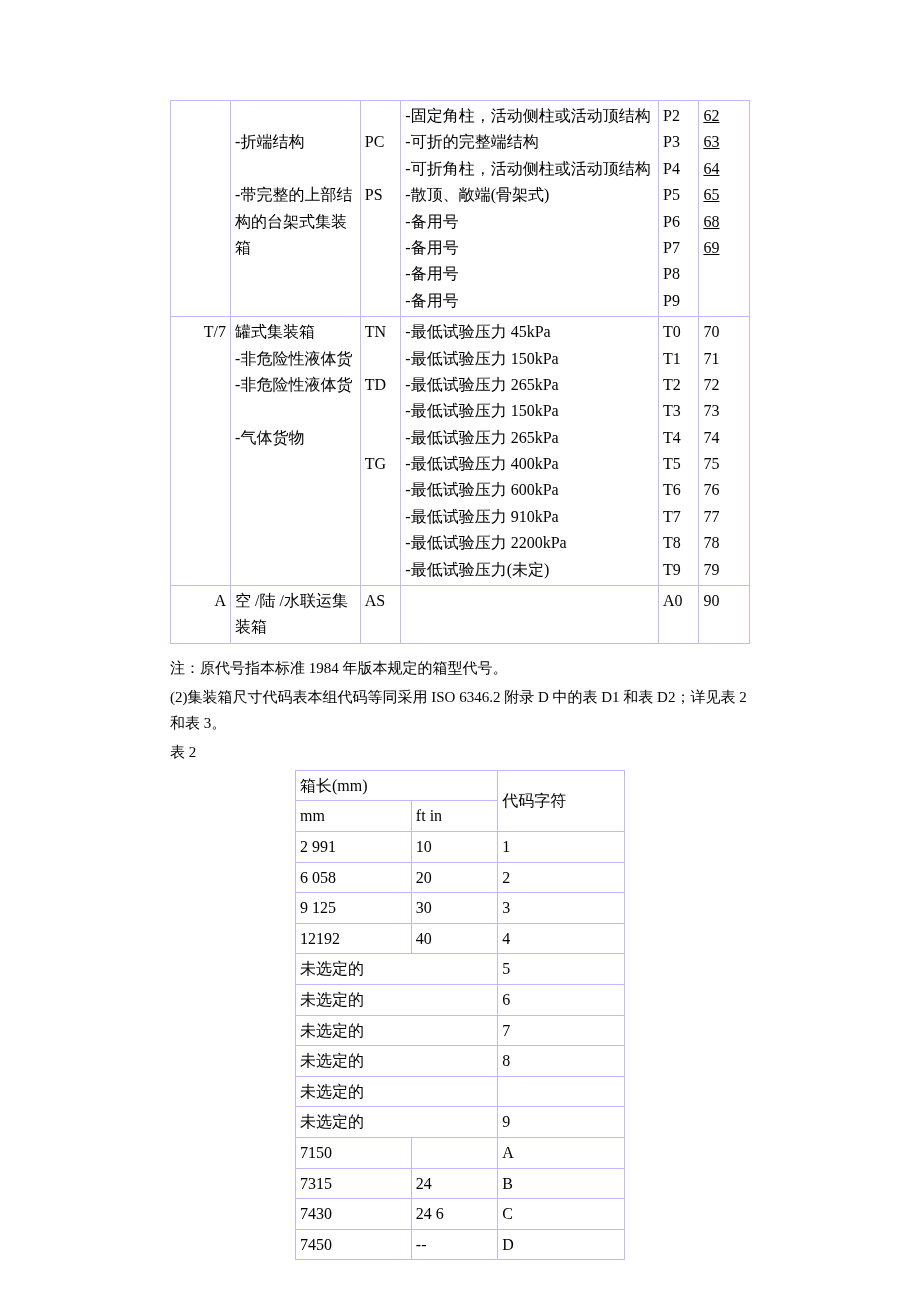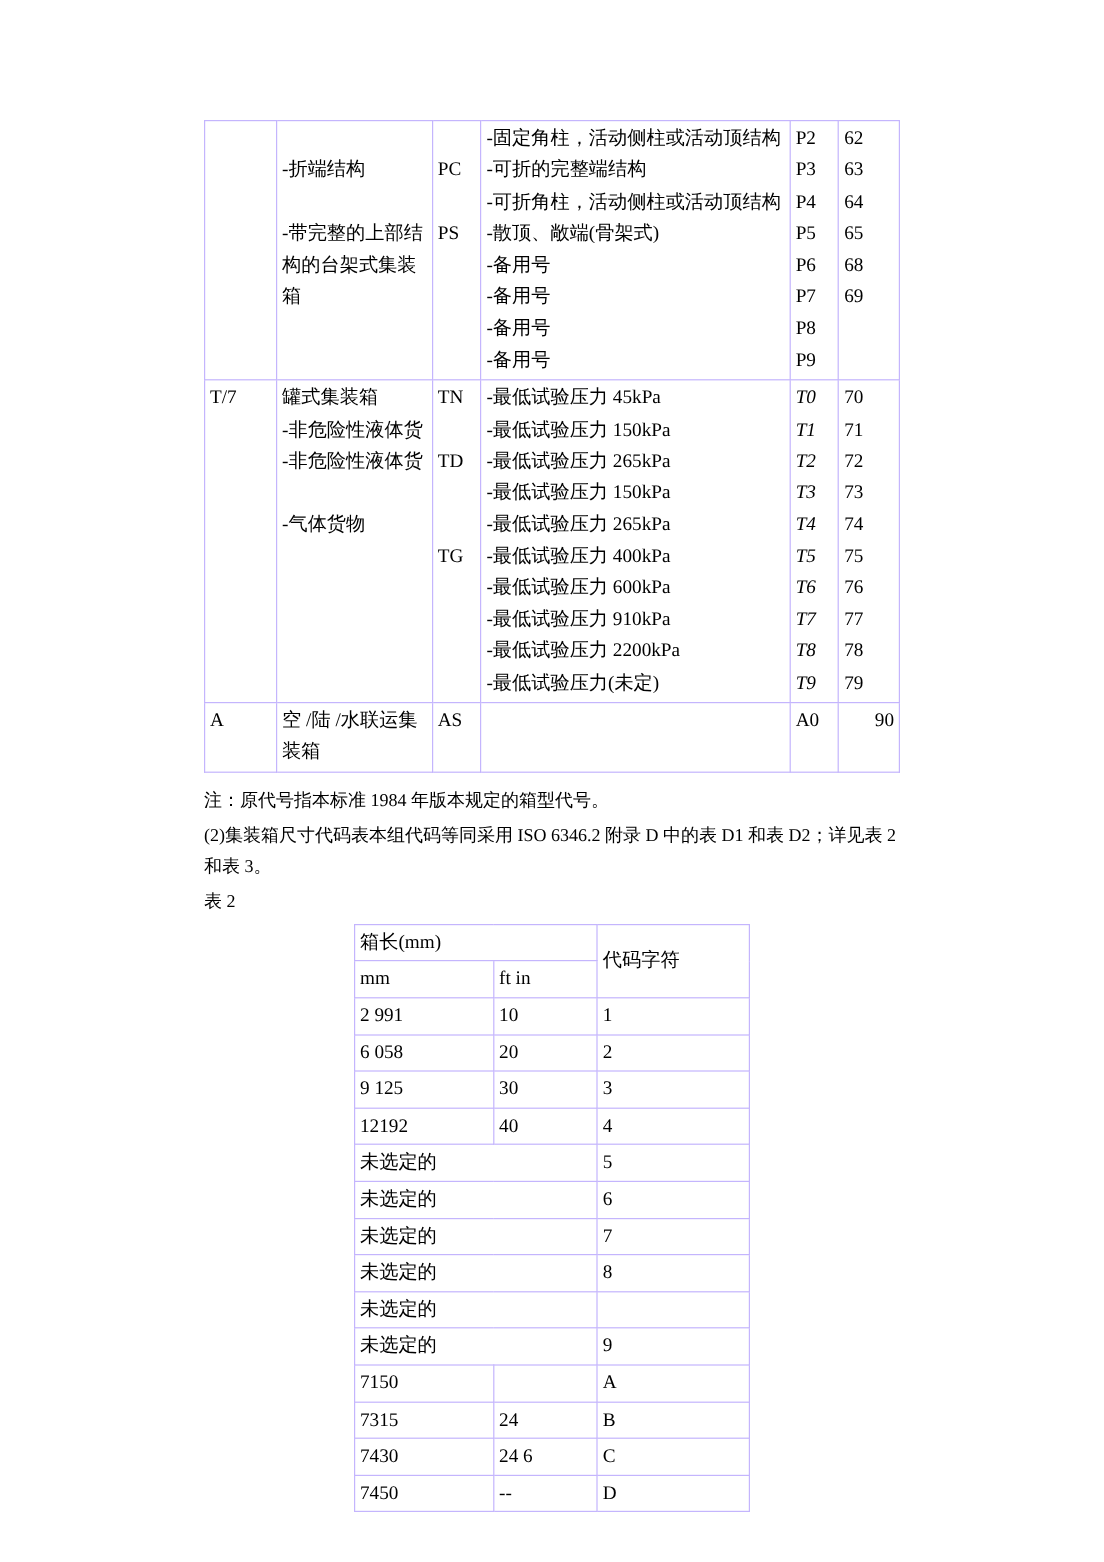--- a/index.html
+++ b/index.html
@@ -18,21 +18,21 @@
     border: 1px solid #c4b5fd;
     padding: 2px 4px;
     vertical-align: top;
     font-size: 16px;
     line-height: 1.6;
   }
   .table1 {
     width: 100%;
     margin-bottom: 12px;
   }
-  .table1 .c0 { width: 55px; }
+  .table1 .c0 { width: 55px; text-align: right; }
   .table1 .c1 { width: 135px; }
   .table1 .c2 { width: 33px; }
   .table1 .c3 { width: 275px; }
   .table1 .c4 { width: 33px; }
   .table1 .c5 { width: 45px; }
   .para {
     margin: 4px 0;
     line-height: 1.7;
   }
   .table2 {
@@ -68,21 +68,21 @@
 -备用号
 -备用号</td>
         <td class="c4 hl" style="white-space: pre-line;">P2
 P3
 P4
 P5
 P6
 P7
 P8
 P9</td>
-        <td class="c5 hl" style="white-space: pre-line;">62
+        <td class="c5 hl" style="white-space: pre-line; text-decoration: underline;">62
 63
 64
 65
 68
 69</td>
       </tr>
       <tr>
         <td class="c0 hl" style="white-space: pre-line;">T/7</td>
         <td class="c1 hl" style="white-space: pre-line;">罐式集装箱
 -非危险性液体货
@@ -98,21 +98,21 @@
         <td class="c3 hl" style="white-space: pre-line;">-最低试验压力 45kPa
 -最低试验压力 150kPa
 -最低试验压力 265kPa
 -最低试验压力 150kPa
 -最低试验压力 265kPa
 -最低试验压力 400kPa
 -最低试验压力 600kPa
 -最低试验压力 910kPa
 -最低试验压力 2200kPa
 -最低试验压力(未定)</td>
-        <td class="c4 hl" style="white-space: pre-line; font-style: italic;">T0
+        <td class="c4 hl" style="white-space: pre-line;">T0
 T1
 T2
 T3
 T4
 T5
 T6
 T7
 T8
 T9</td>
         <td class="c5 hl" style="white-space: pre-line;">70
@@ -125,21 +125,21 @@
 77
 78
 79</td>
       </tr>
       <tr>
         <td class="c0 hl" style="white-space: pre-line;">A</td>
         <td class="c1 hl" style="white-space: pre-line;">空 /陆 /水联运集装箱</td>
         <td class="c2 hl" style="white-space: pre-line;">AS</td>
         <td class="c3 hl" style="white-space: pre-line;"></td>
         <td class="c4 hl" style="white-space: pre-line;">A0</td>
-        <td class="c5 hl" style="white-space: pre-line; text-align: right;">90</td>
+        <td class="c5 hl" style="white-space: pre-line;">90</td>
       </tr>
     </tbody>
 </table>
 
 <div class="para">注：原代号指本标准 1984 年版本规定的箱型代号。</div>
 <div class="para">(2)集装箱尺寸代码表本组代码等同采用 ISO 6346.2 附录 D 中的表 D1 和表 D2；详见表 2 和表 3。</div>
 <div class="para">表 2</div>
 
 <table class="table2">
   <tbody id="t2body">

